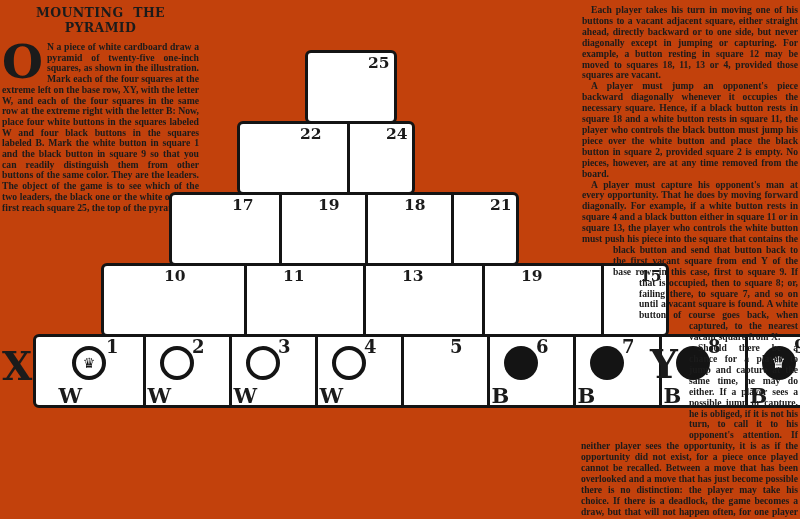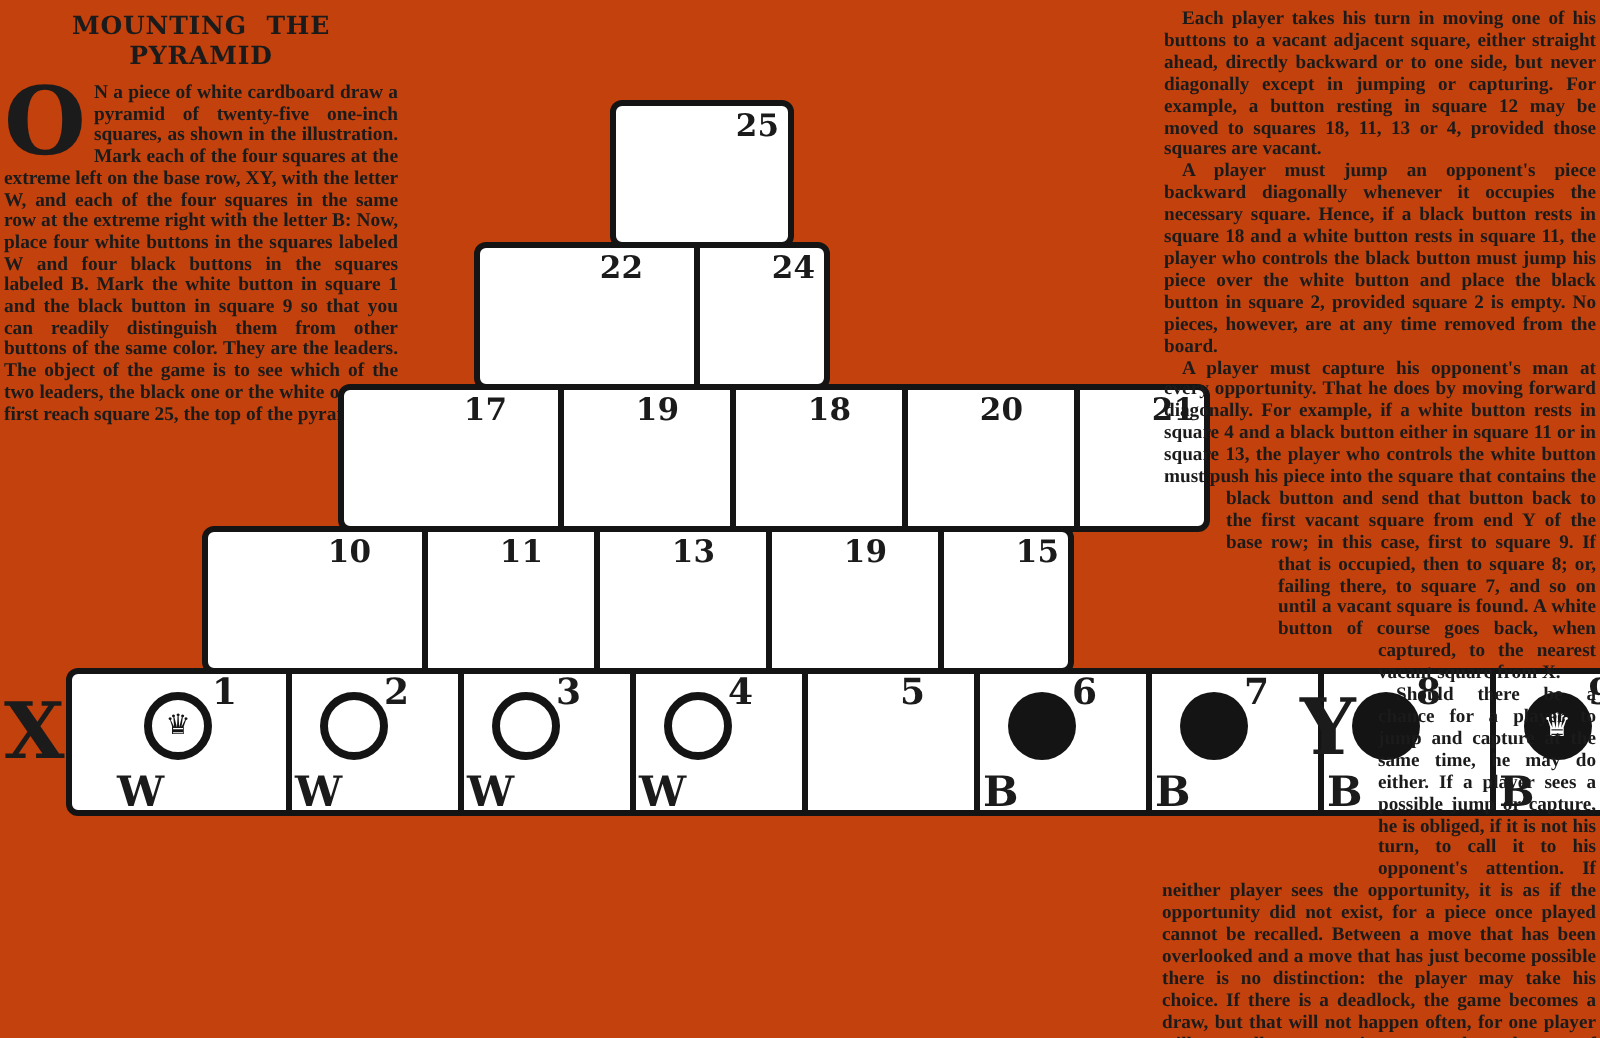--- a/index.html
+++ b/index.html
@@ -138,27 +138,24 @@
         <div class="pcell">
           <span class="cell-num">17</span>
         </div>
         <div class="pcell">
           <span class="cell-num">19</span>
         </div>
         <div class="pcell">
           <span class="cell-num">18</span>
         </div>
         <div class="pcell">
-          <span class="cell-num">20</span>
-        </div>
-        <div class="pcell">
           <span class="cell-num">21</span>
         </div>
       </div>
-      <div class="prow" style="left: 100.5px; top: 263px;">
+      <div class="prow" style="left: 100.5px; top: 263px; gap: 33px;">
         <div class="pcell">
           <span class="cell-num">10</span>
         </div>
         <div class="pcell">
           <span class="cell-num">11</span>
         </div>
         <div class="pcell">
           <span class="cell-num">13</span>
         </div>
         <div class="pcell">

